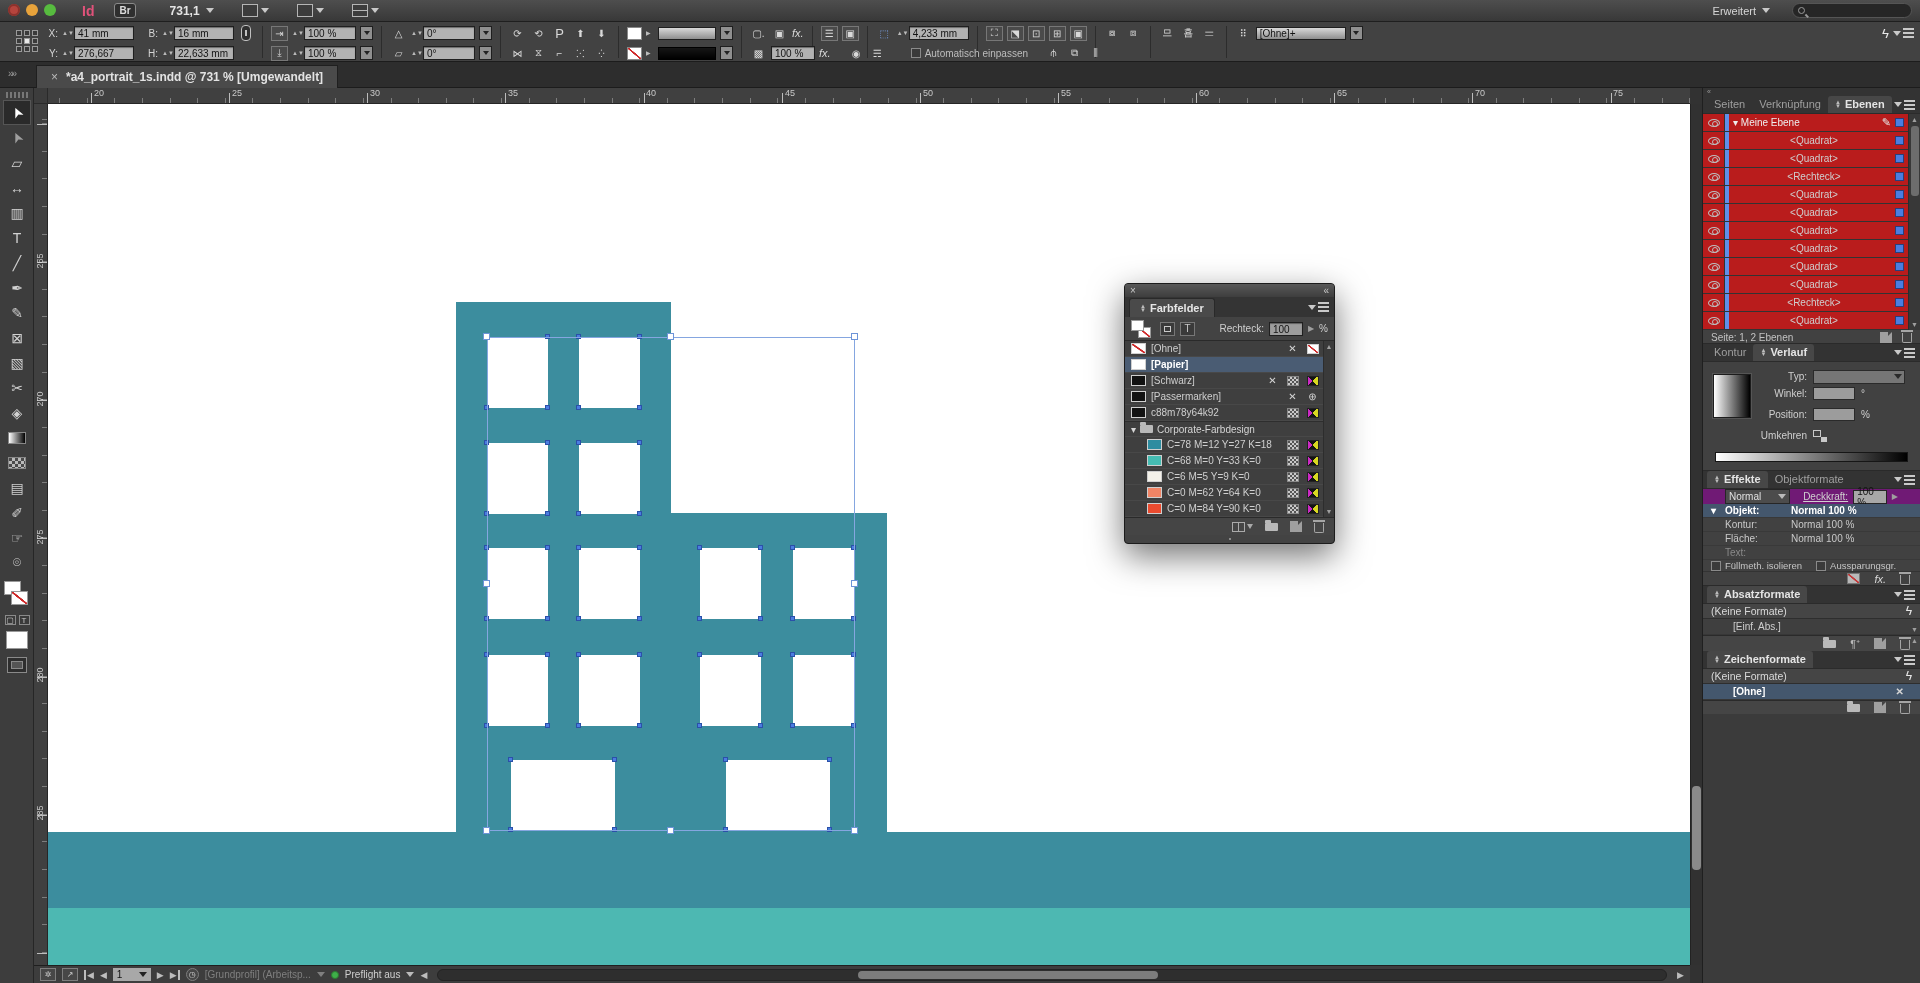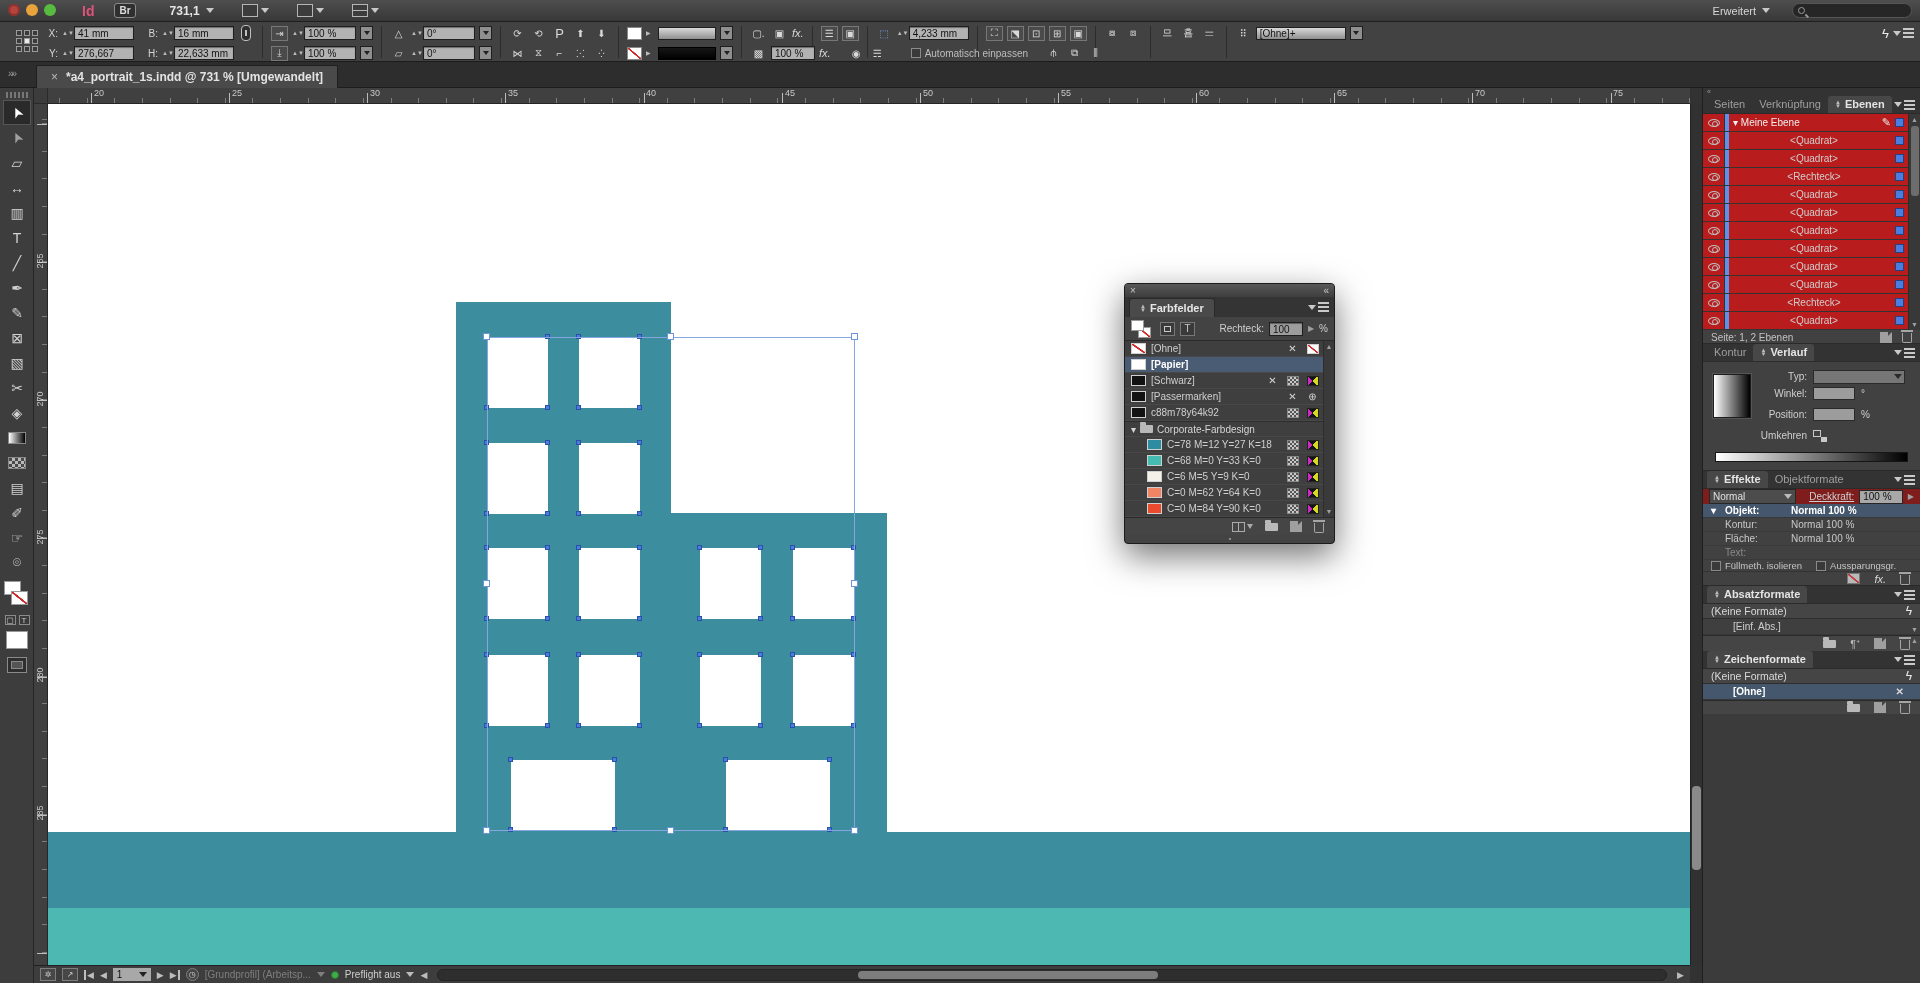--- a/index.html
+++ b/index.html
@@ -168,21 +168,21 @@
   .gpanel{background:#414141;border-bottom:1px solid #2a2a2a;position:relative;}
   .gthumb{position:absolute;left:10px;top:12px;width:38px;height:44px;background:linear-gradient(90deg,#fff,#000);border:1px solid #1c1c1c;box-shadow:0 0 0 1px #555;}
   .g-row{display:flex;align-items:center;height:21px;padding-left:56px;gap:6px;font-size:10px;color:#cfcfcf;}
   .g-lab{width:48px;text-align:right;}
   .g-dd{width:92px;height:14px;background:#767676;border:1px solid #2a2a2a;display:flex;align-items:center;justify-content:flex-end;padding-right:2px;}
   .g-fld{width:42px;height:13px;background:#9c9c9c;border:1px solid #2a2a2a;}
   .ramp{height:10px;margin:6px 12px 8px;background:linear-gradient(90deg,#fff,#000);border:1px solid #161616;}
   .revico{width:14px;height:12px;position:relative;}
   .revico::before{content:"";position:absolute;left:0;top:0;width:6px;height:5px;border:1px solid #c9c9c9;}
   .revico::after{content:"";position:absolute;right:0;bottom:0;width:6px;height:5px;background:#c9c9c9;}
-  .fx-blend{display:flex;align-items:center;gap:5px;height:24px;padding:0 6px;background:#7f1d1d;font-size:10px;}
+  .fx-blend{display:flex;align-items:center;gap:5px;height:24px;padding:0 22px;background:#701a75;font-size:10px;}
   .blend-dd{width:88px;height:15px;background:#4c4c4c;border:1px solid #262626;color:#e0e0e0;display:flex;align-items:center;justify-content:space-between;padding:0 3px;}
   .op-fld{width:44px;height:14px;background:#a8a8a8;border:1px solid #262626;color:#141414;display:flex;align-items:center;padding:0 3px;}
   .fx-row{height:14px;display:flex;align-items:center;font-size:10px;color:#c9c9c9;padding-left:8px;gap:4px;background:#414141;border-bottom:1px solid #393939;}
   .fx-row .flab{width:62px;}
   .fx-row.sel{background:#44576d;color:#fff;font-weight:bold;}
   .fx-row.dim{color:#8a8a8a;}
   .fx-checks{display:flex;gap:14px;align-items:center;height:20px;padding:0 8px;background:#414141;font-size:9.5px;color:#c5c5c5;}
   .fx-icons{height:20px;display:flex;align-items:center;justify-content:flex-end;gap:14px;padding:0 10px;background:#414141;border-top:1px solid #333;border-bottom:1px solid #2a2a2a;}
   .slashchip{width:13px;height:11px;background:linear-gradient(to top right,#b9b9b9 42%,#c43a3a 46%,#c43a3a 54%,#b9b9b9 58%);border:1px solid #777;}
   .stitle-row{height:18px;display:flex;align-items:center;justify-content:space-between;padding:0 8px;background:#454545;border-bottom:1px solid #2e2e2e;font-size:10.5px;color:#d9d9d9;}

